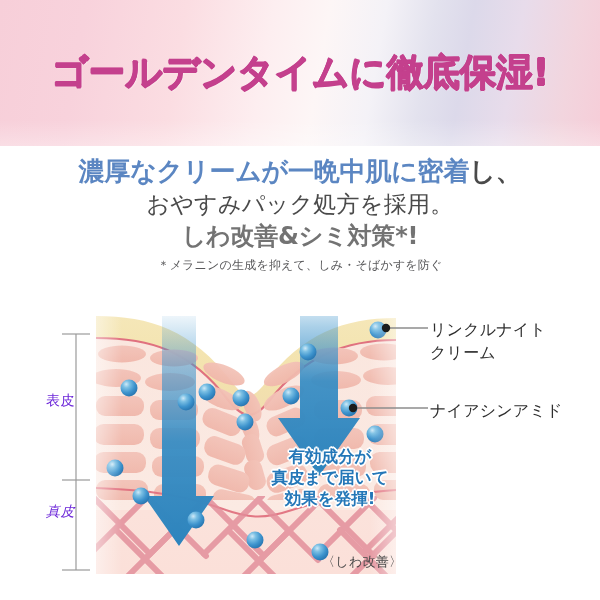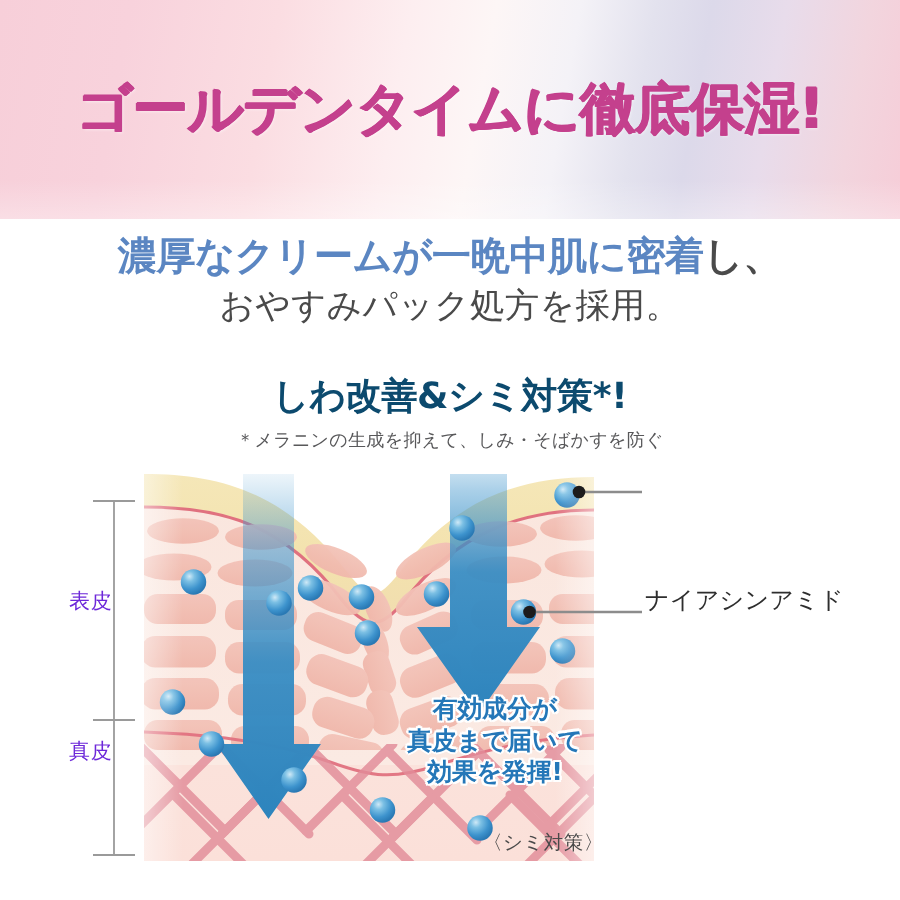--- a/index.html
+++ b/index.html
@@ -96,23 +96,22 @@
     color: #5b86c2;
     letter-spacing: -0.2px;
   }
   .sub-2 .tail {
     color: #4a4a4a;
     font-weight: bold;
   }
   .sub-3 {
     font-size: 24px;
     font-weight: bold;
-    color: #0c4a6e;
+    color: #737373;
     letter-spacing: -0.2px;
-    margin-top: 28px;
   }
   .footnote {
     margin-top: 5px;
     font-size: 12px;
     color: #58585a;
     letter-spacing: 0.2px;
     white-space: nowrap;
   }
 
   
@@ -125,52 +124,51 @@
   #diagram svg { display: block; }
 
   .side-label {
     position: absolute;
     font-family: "DejaVu Sans", "Liberation Sans", sans-serif;
     font-size: 14px;
     color: #6d28d9;
     letter-spacing: 0.5px;
   }
   #label-hyouhi { left: 46px; top: 392px; }
-  #label-shinpi { left: 46px; top: 492px; }
+  #label-shinpi { left: 46px; top: 503px; font-style: italic; }
 
   .callout-label {
     position: absolute;
     font-family: "DejaVu Sans", "Liberation Sans", sans-serif;
     font-size: 16px;
     color: #2e2e2e;
     line-height: 1.45;
     letter-spacing: 0.2px;
     white-space: pre-line;
   }
   #label-cream { left: 430px; top: 318px; }
-  #label-niacin { left: 430px; top: 388px; text-align: right; }
+  #label-niacin { left: 430px; top: 399px; text-align: right; }
 
   #blue-callout {
     position: absolute;
     left: 270px;
     top: 446px;
     width: 120px;
     text-align: center;
     font-family: "DejaVu Sans", "Liberation Sans", sans-serif;
     font-weight: bold;
     font-size: 16.5px;
     line-height: 1.28;
     color: #2477b8;
     white-space: pre-line;
     text-shadow:
       1.6px 0 0 #ffffff, -1.6px 0 0 #ffffff,
       0 1.6px 0 #ffffff, 0 -1.6px 0 #ffffff,
       1.2px 1.2px 0 #ffffff, -1.2px 1.2px 0 #ffffff,
       1.2px -1.2px 0 #ffffff, -1.2px -1.2px 0 #ffffff;
-    margin-top: 16px;
   }
 
   #image-caption {
     position: absolute;
     left: 322px;
     top: 553px;
     font-family: "DejaVu Sans", "Liberation Sans", sans-serif;
     font-size: 13px;
     color: #4a4a4a;
     letter-spacing: 0.3px;
@@ -407,21 +405,23 @@
 
         <line x1="355" y1="108" x2="428" y2="108" stroke="#8c8c8c" stroke-width="1.6"></line>
         <circle cx="353" cy="108" r="4.2" fill="#1c1c1c"></circle>
       </g>
     </svg>
   </div>
 
   <div class="side-label" id="label-hyouhi">表皮</div>
   <div class="side-label" id="label-shinpi">真皮</div>
 
+  <div class="callout-label" id="label-cream">リンクルナイト
+クリーム</div>
   <div class="callout-label" id="label-niacin">ナイアシンアミド</div>
 
   <div id="blue-callout">有効成分が
 真皮まで届いて
 効果を発揮!</div>
 
-  <div id="image-caption">〈シミ対策〉</div>
+  <div id="image-caption">〈しわ改善〉</div>
 
 </div>
 
 </body></html>

